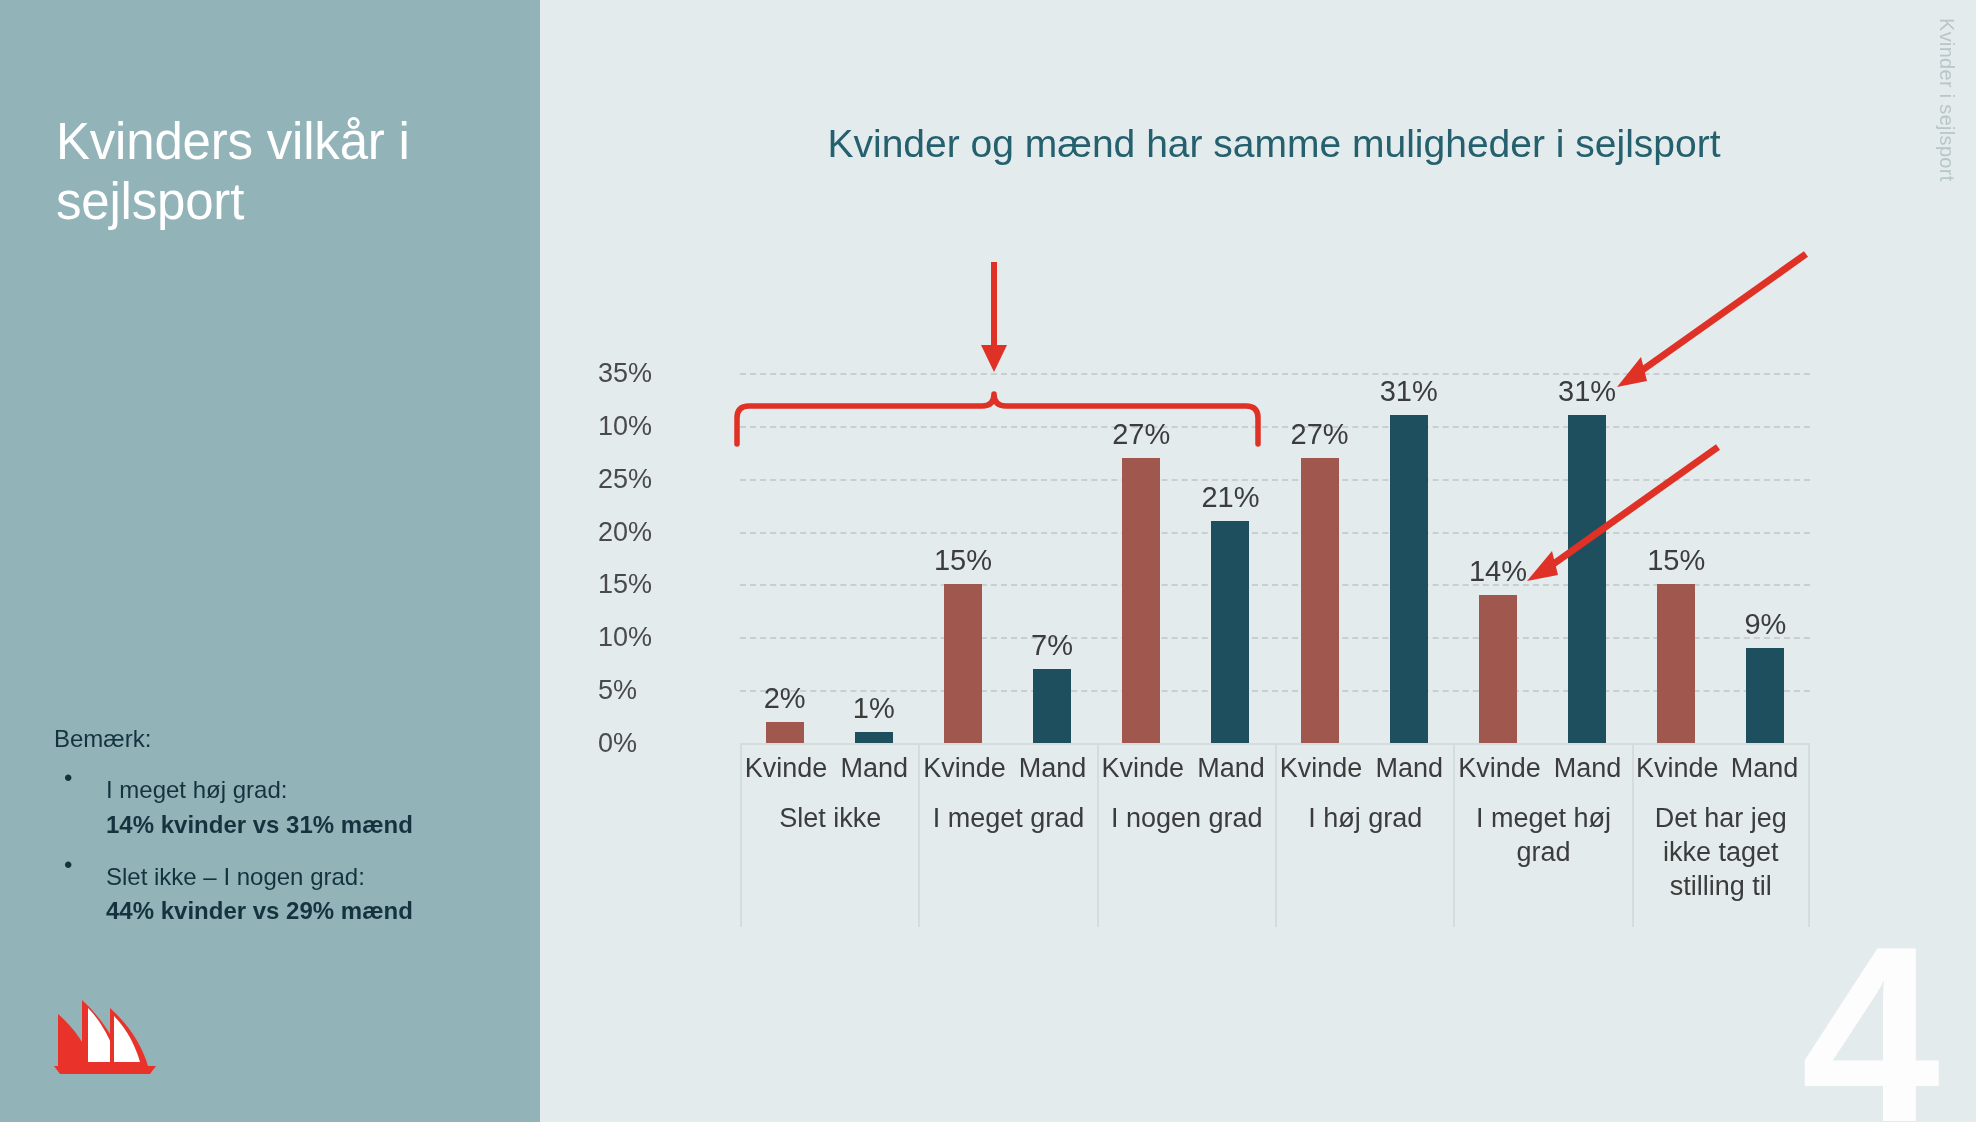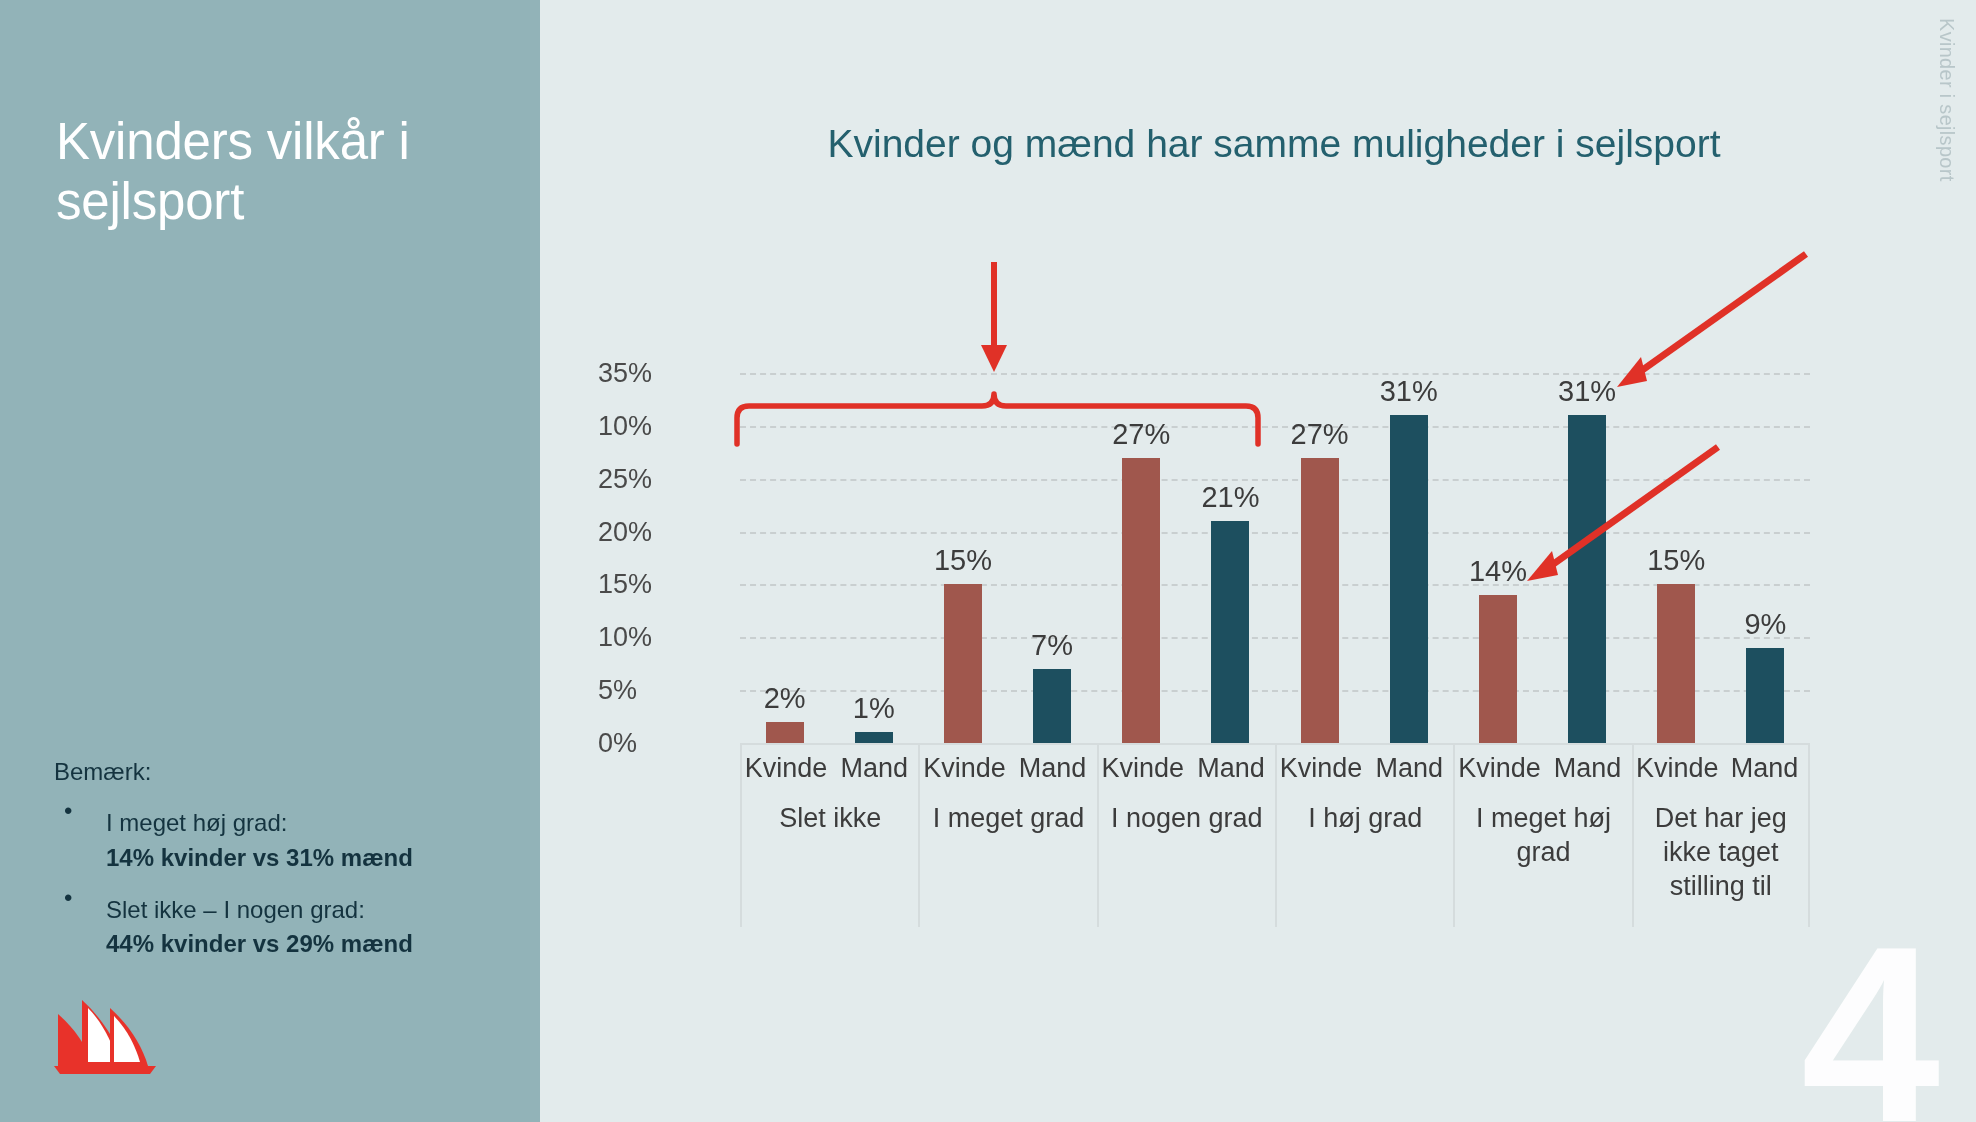--- a/index.html
+++ b/index.html
@@ -34,21 +34,20 @@
   #note-block {
     position: absolute;
     left: 54px; top: 722px;
     width: 460px;
     color: #14333f;
   }
   #note-heading {
     font-size: 24px;
     line-height: 1.42;
     color: #14333f;
-    margin-top: 33px;
   }
   .note-item {
     display: flex;
     align-items: flex-start;
     margin-top: 5px;
   }
   .note-bullet {
     width: 52px;
     flex: 0 0 52px;
     font-size: 24px;

